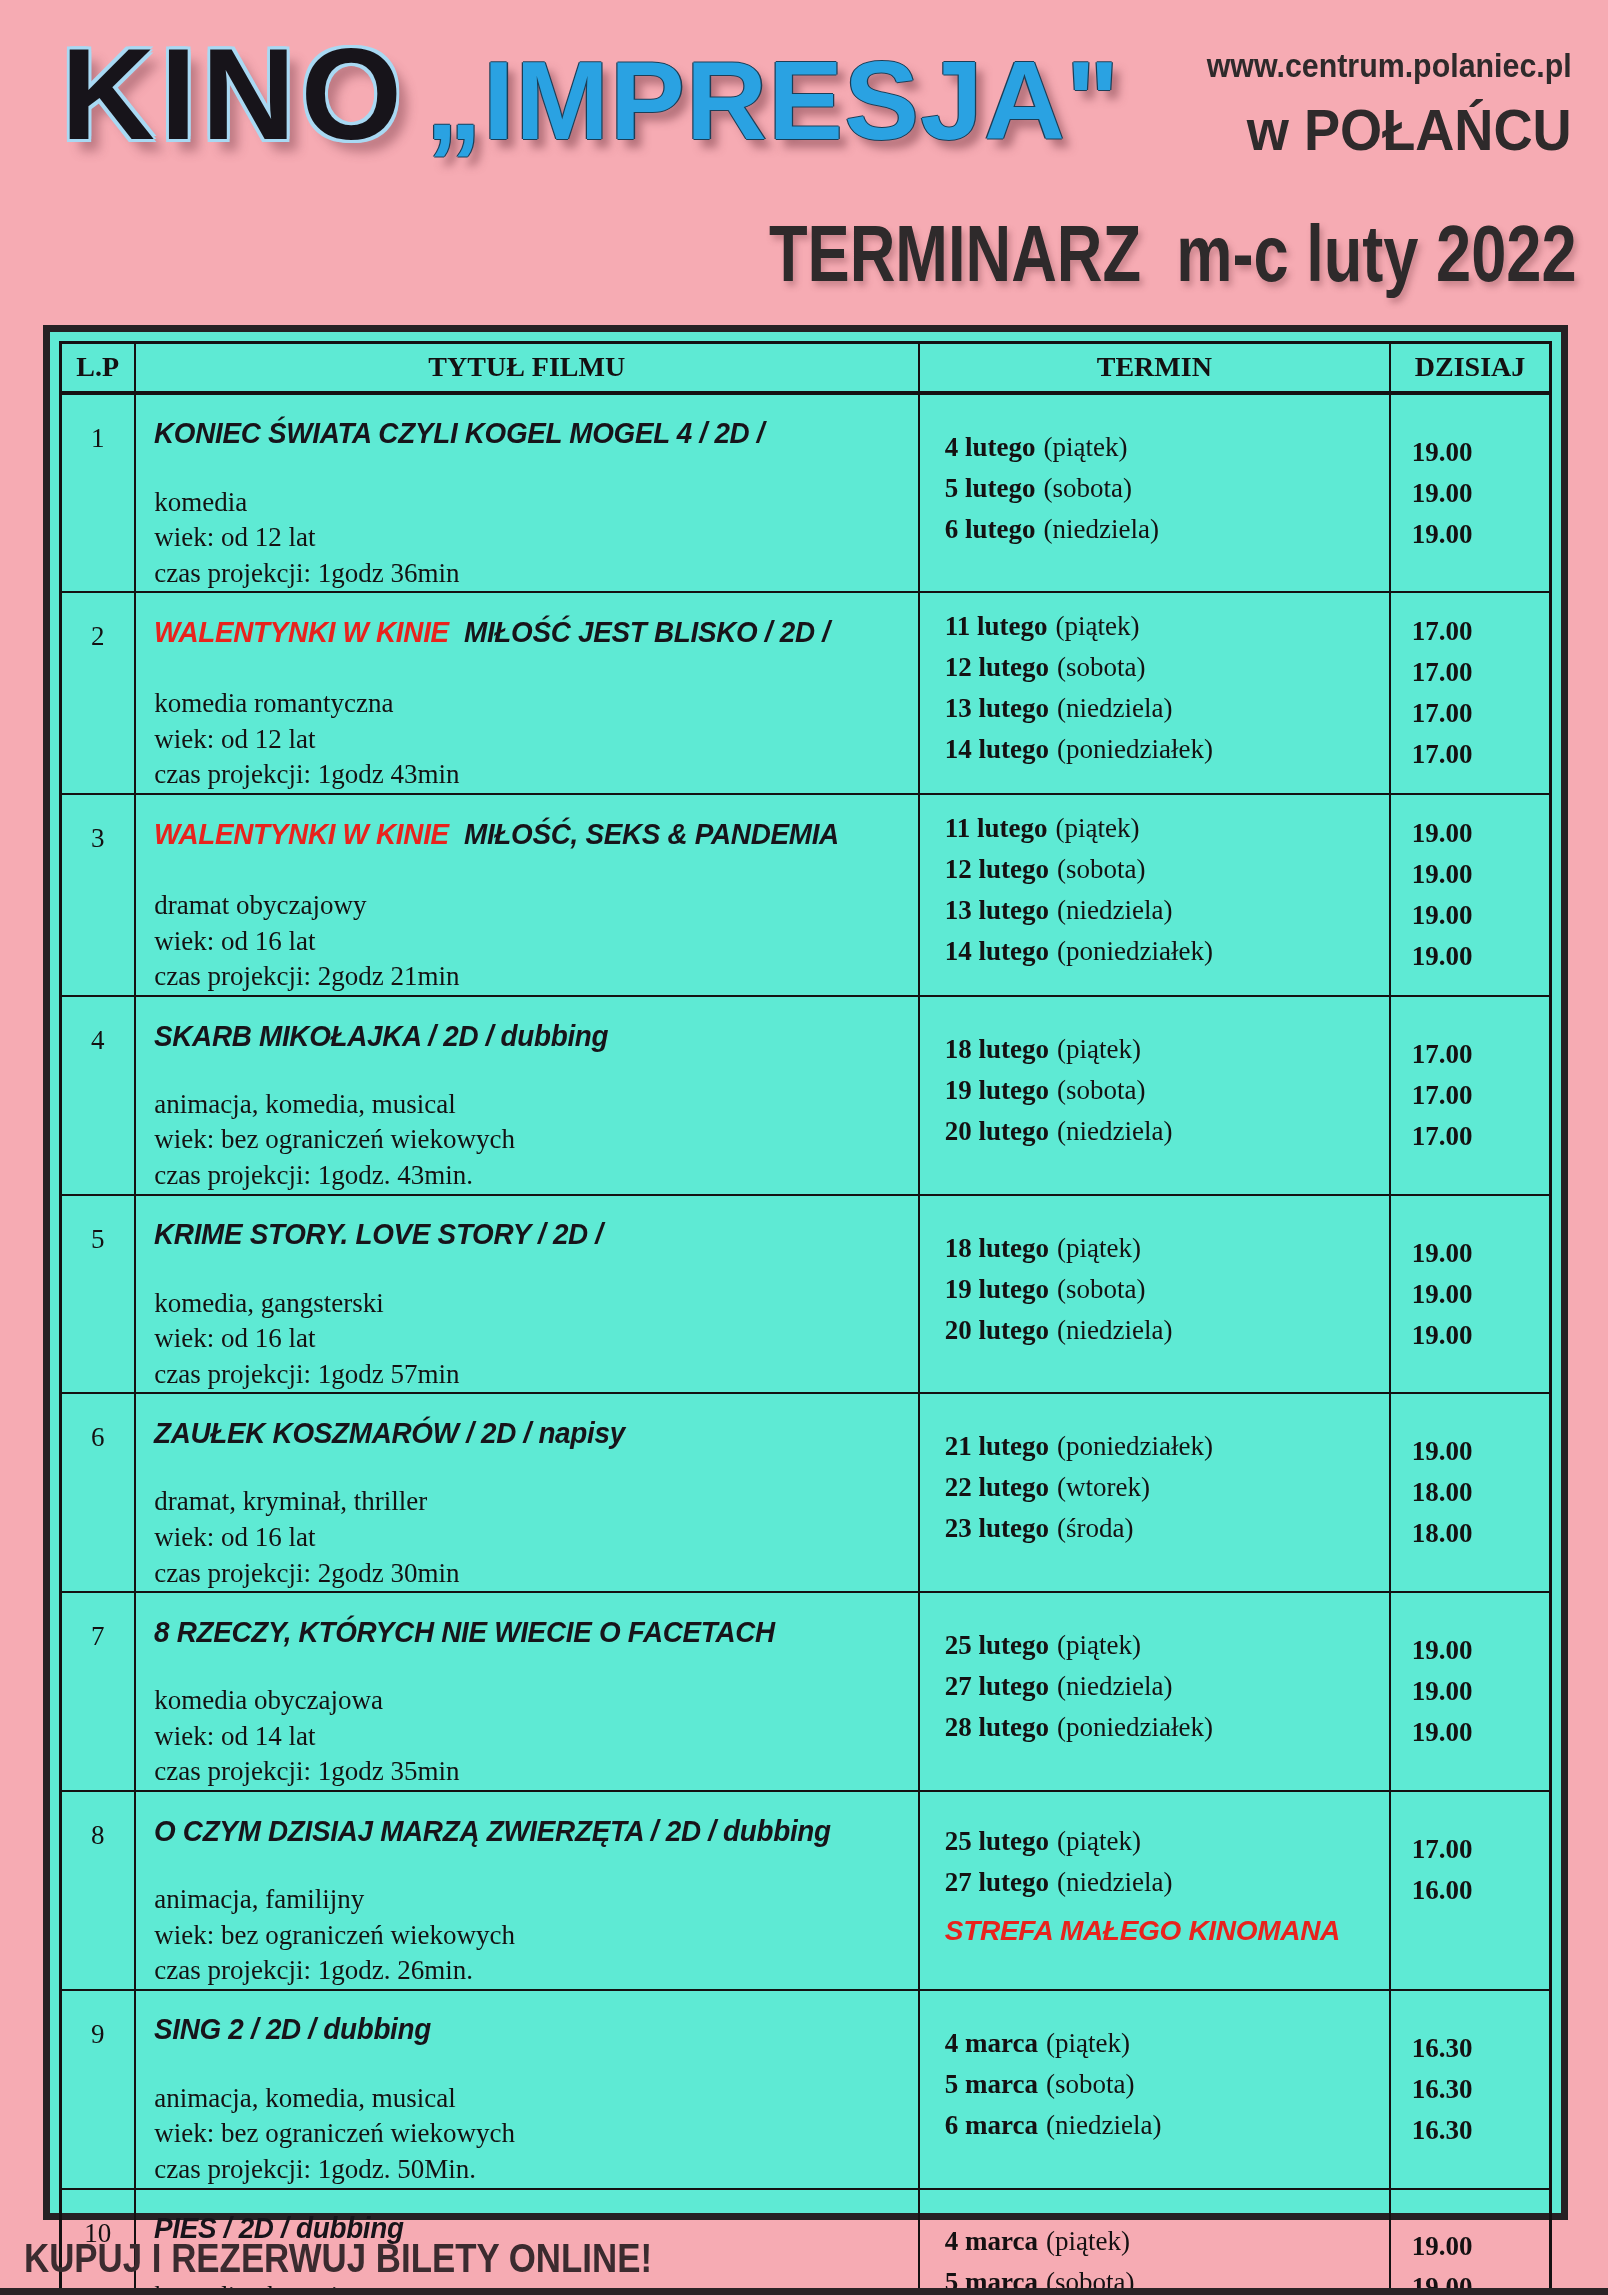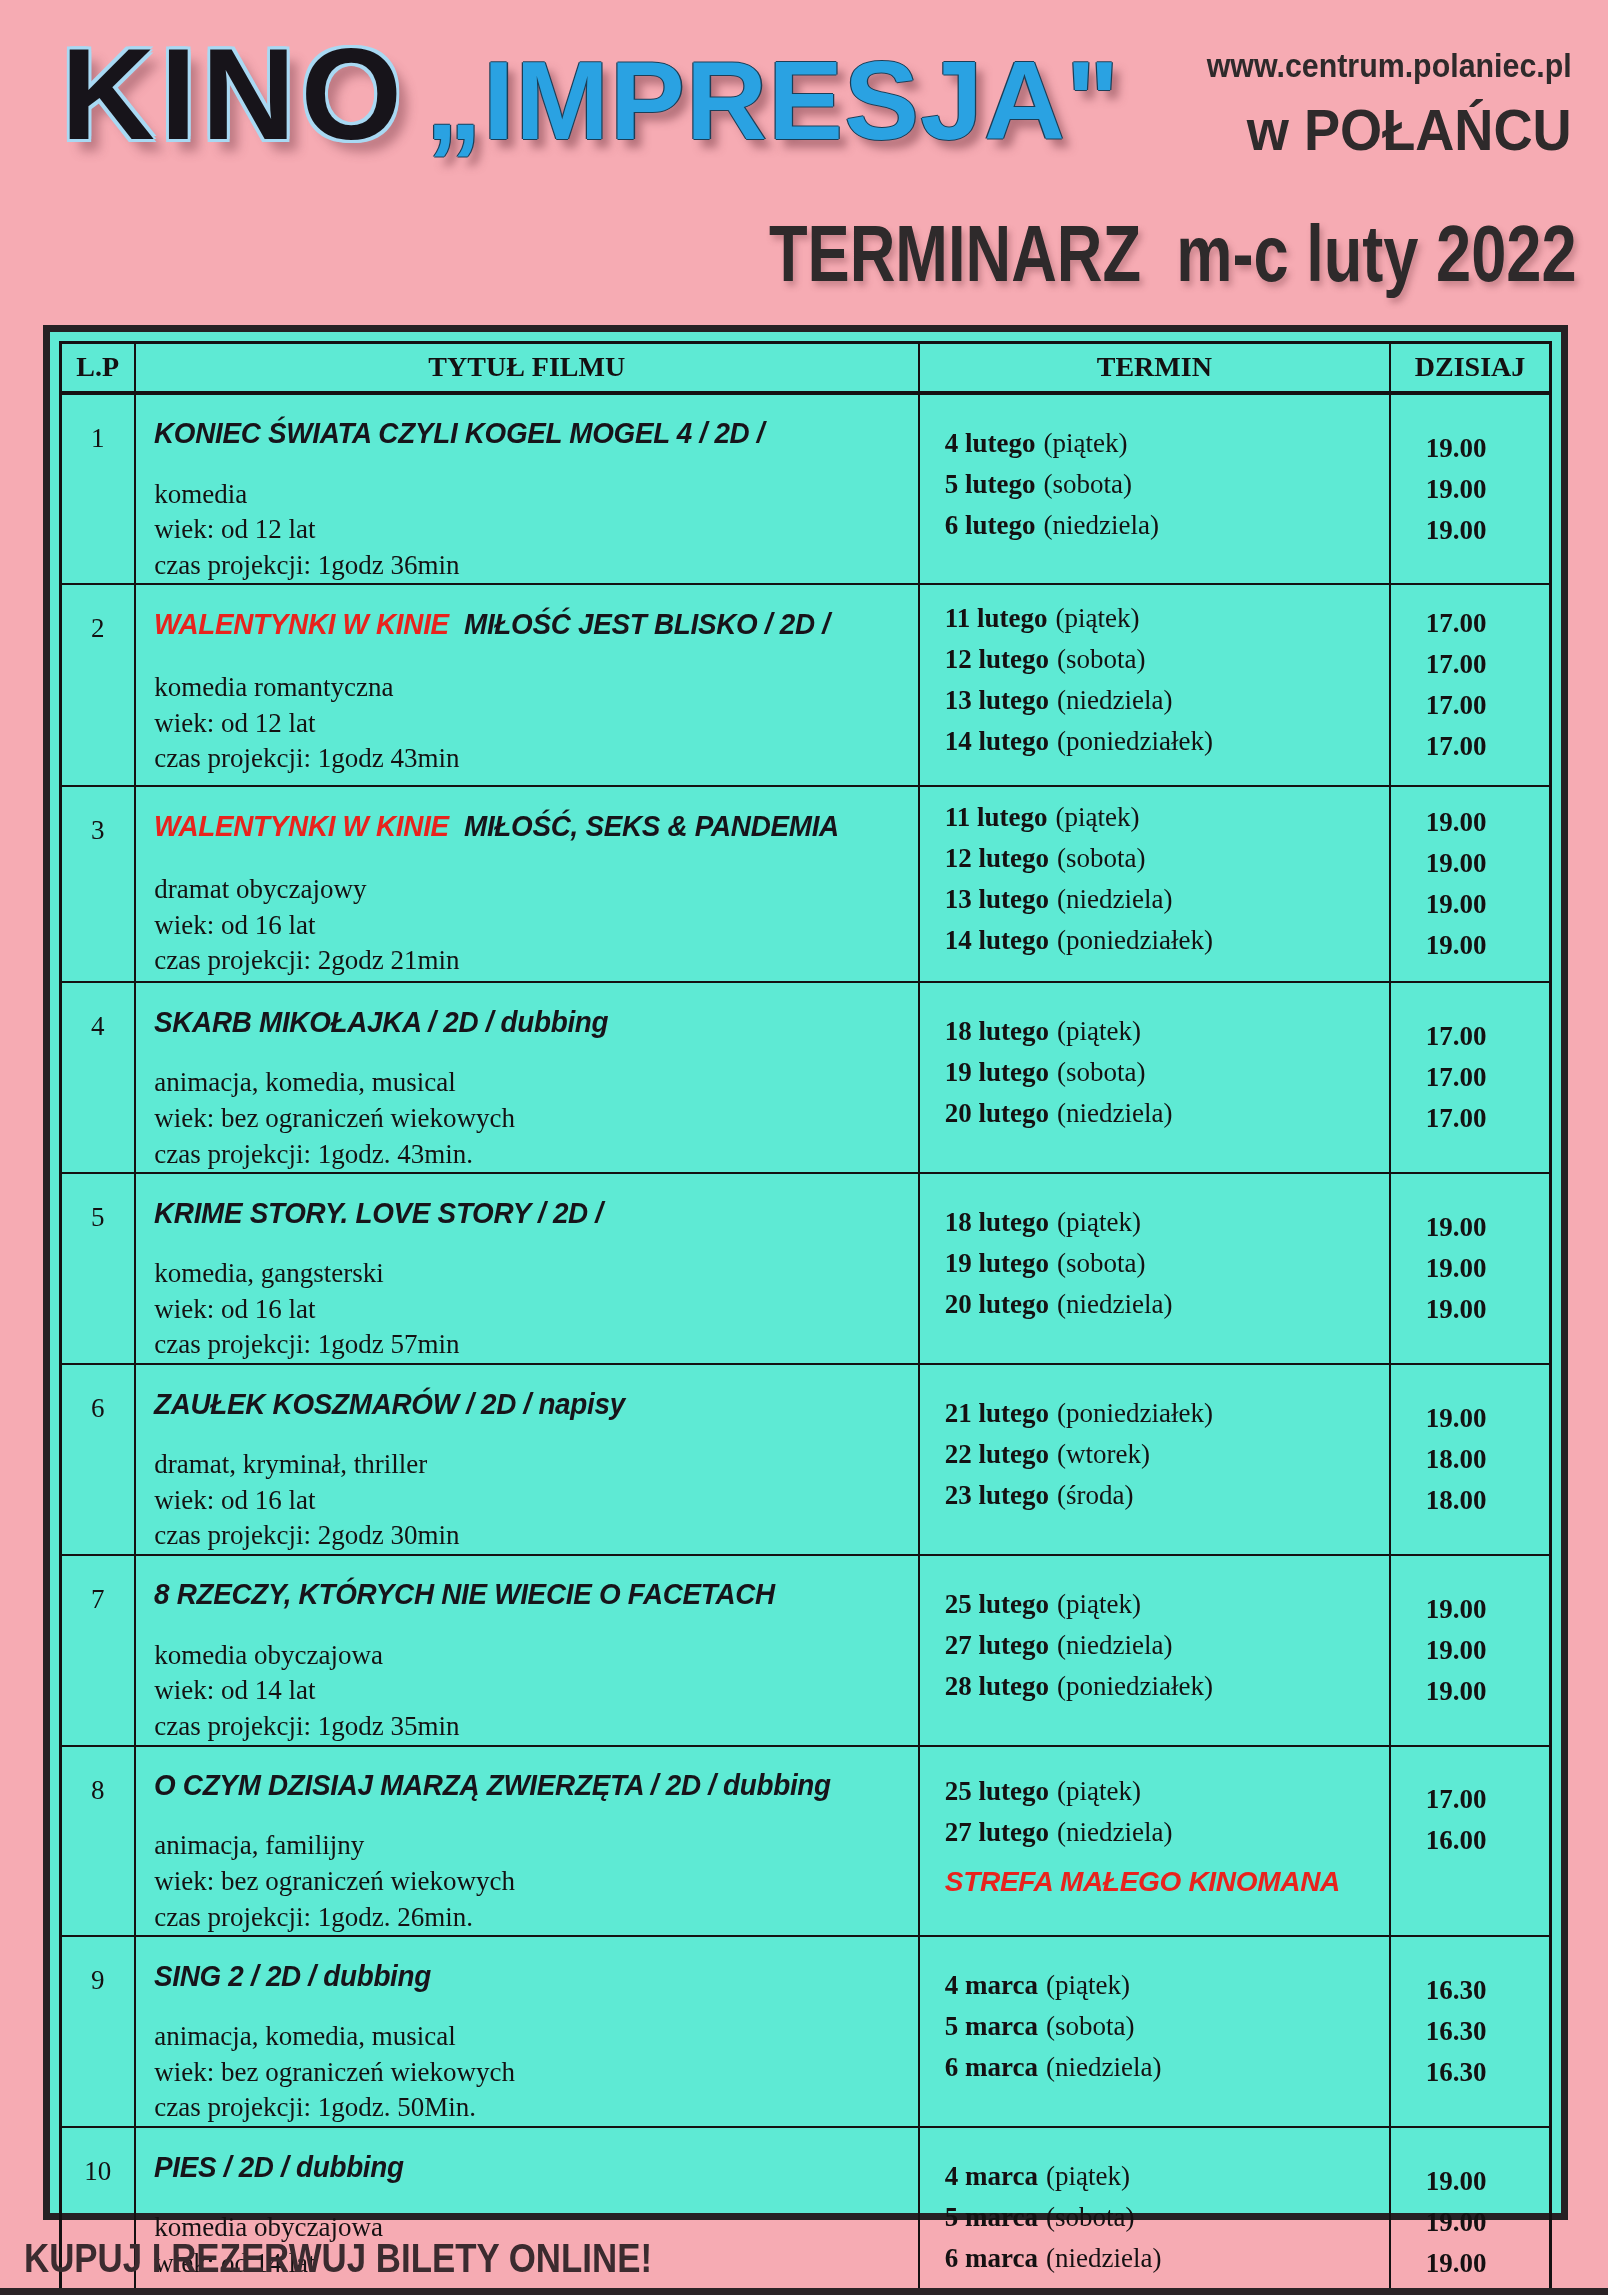--- a/index.html
+++ b/index.html
@@ -73,32 +73,32 @@
     font-family:"Liberation Sans", sans-serif;font-weight:700;font-style:italic;
     font-size:29px;color:#e8231d;margin-bottom:20px;letter-spacing:-0.3px;
     display:inline-block;transform:scaleX(.96);transform-origin:left;
   }
   .movie-title{
     font-family:"Liberation Sans", sans-serif;font-weight:700;font-style:italic;
     font-size:29px;color:#17141a;letter-spacing:-0.3px;
     display:inline-block;transform:scaleX(.96);transform-origin:left;
     margin-bottom:17.3px;
   }
-  .movie-details{margin-top:9px;}
+  .movie-details{margin-top:17px;}
   .detail-line{font-size:27px;line-height:1.32;color:#141112;}
   td.termin-cell{vertical-align:middle;padding-left:25px;}
   .date-line{height:41px;display:flex;align-items:flex-start;font-size:27px;color:#141112;}
   .date-day{font-weight:700;}
   .date-weekday{margin-left:8px;font-weight:400;}
   .note-line{
     height:47px;display:flex;align-items:center;
     font-family:"Liberation Sans", sans-serif;font-weight:700;font-style:italic;
     font-size:28px;color:#e8231d;letter-spacing:-0.3px;
   }
-  td.time-cell{vertical-align:middle;padding-left:35px;margin-left:34px;}
+  td.time-cell{vertical-align:middle;padding-left:21px;margin-left:34px;}
   .time-line{height:41px;display:flex;align-items:center;font-size:27px;font-weight:700;color:#141112;}
   
   .footer-banner{
     position:absolute;left:24px;top:2235px;
     font-family:"Liberation Sans", sans-serif;font-weight:700;
     font-size:41px;color:#3b2b2f;letter-spacing:0;
     transform:scaleX(.85);transform-origin:left;
   }
   .bottom-strip{
     position:absolute;left:0;bottom:0;width:100%;height:6.7px;background:#2b2326;

